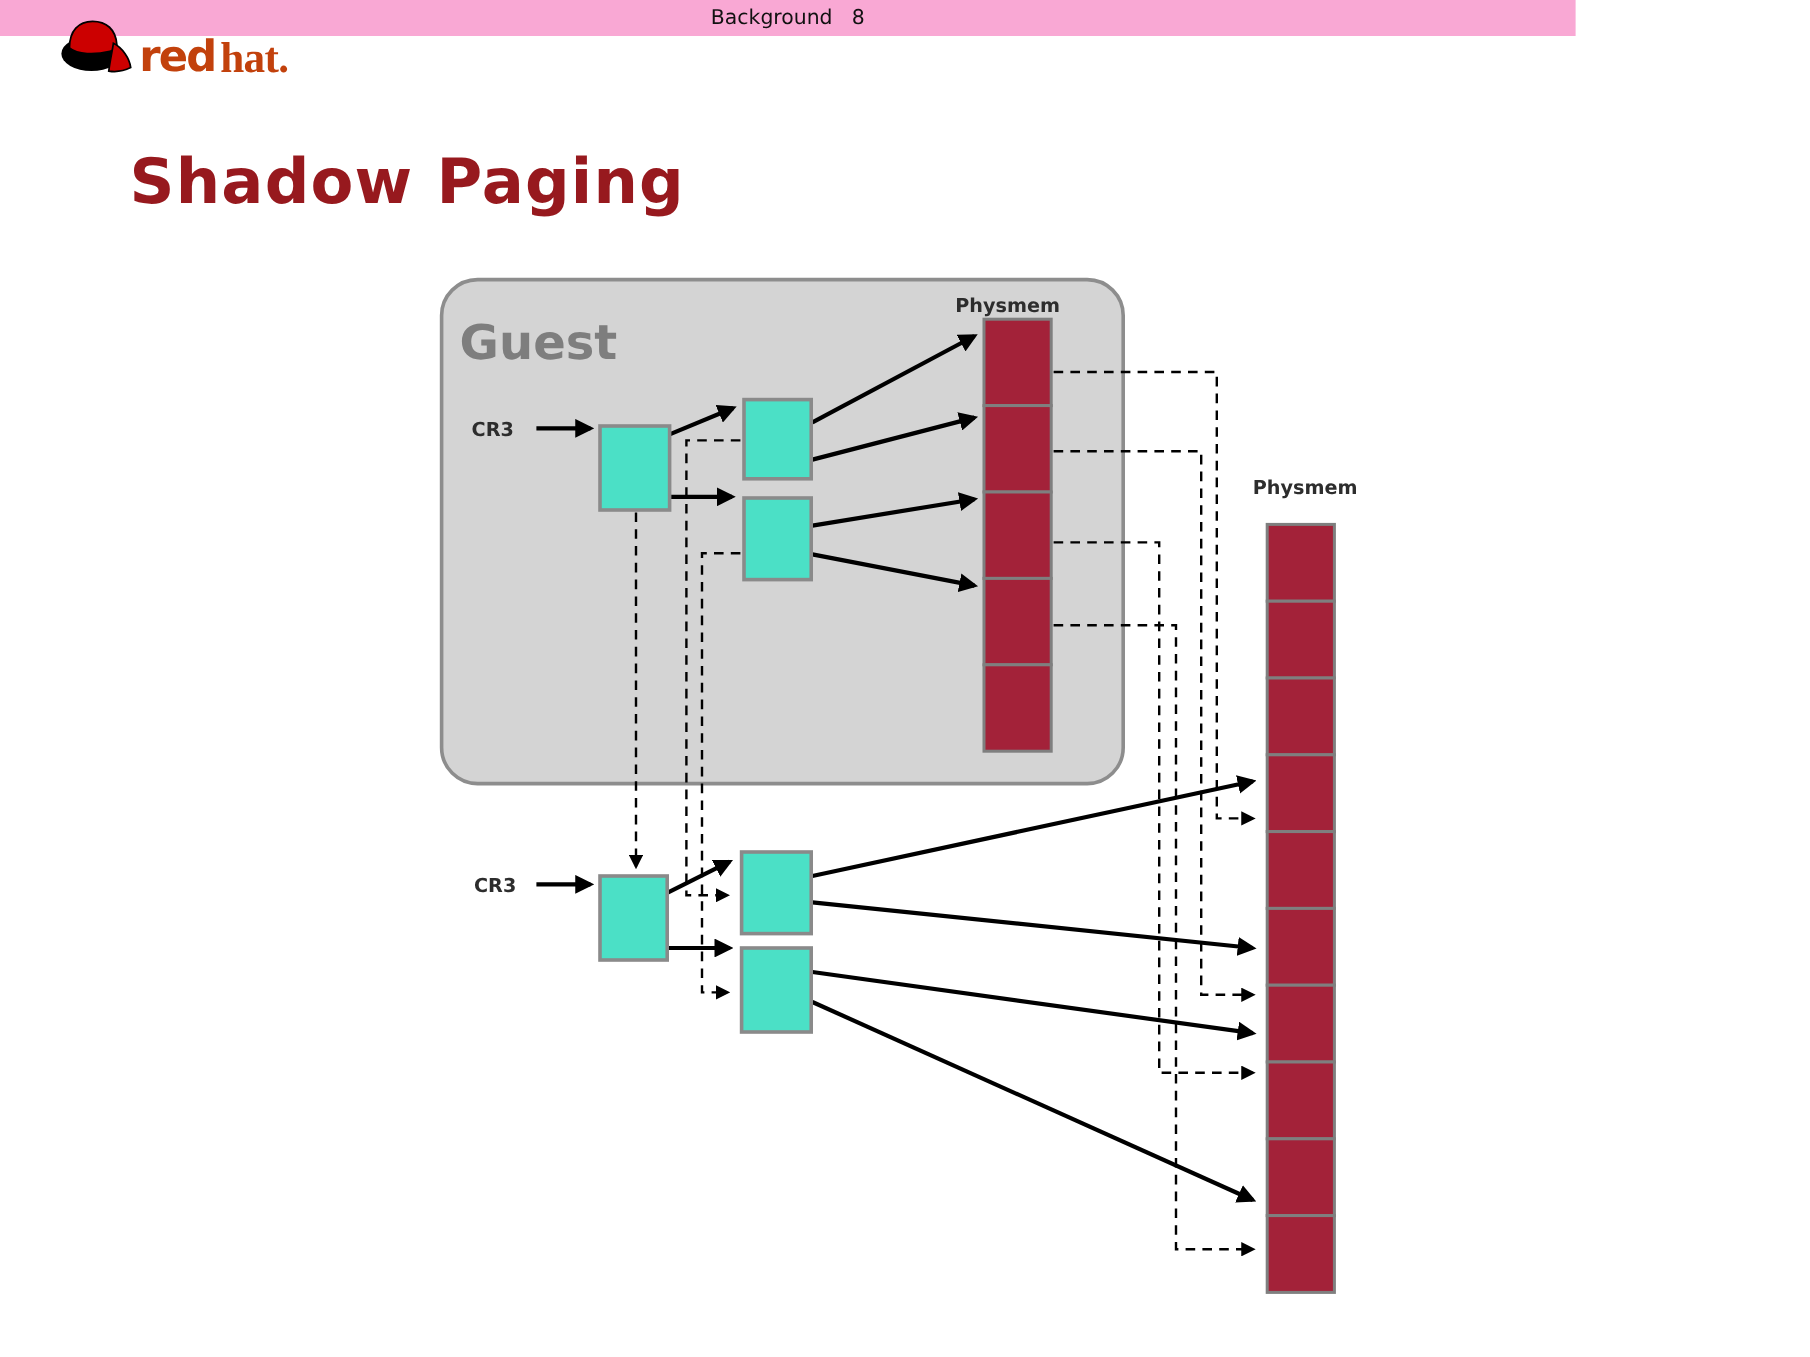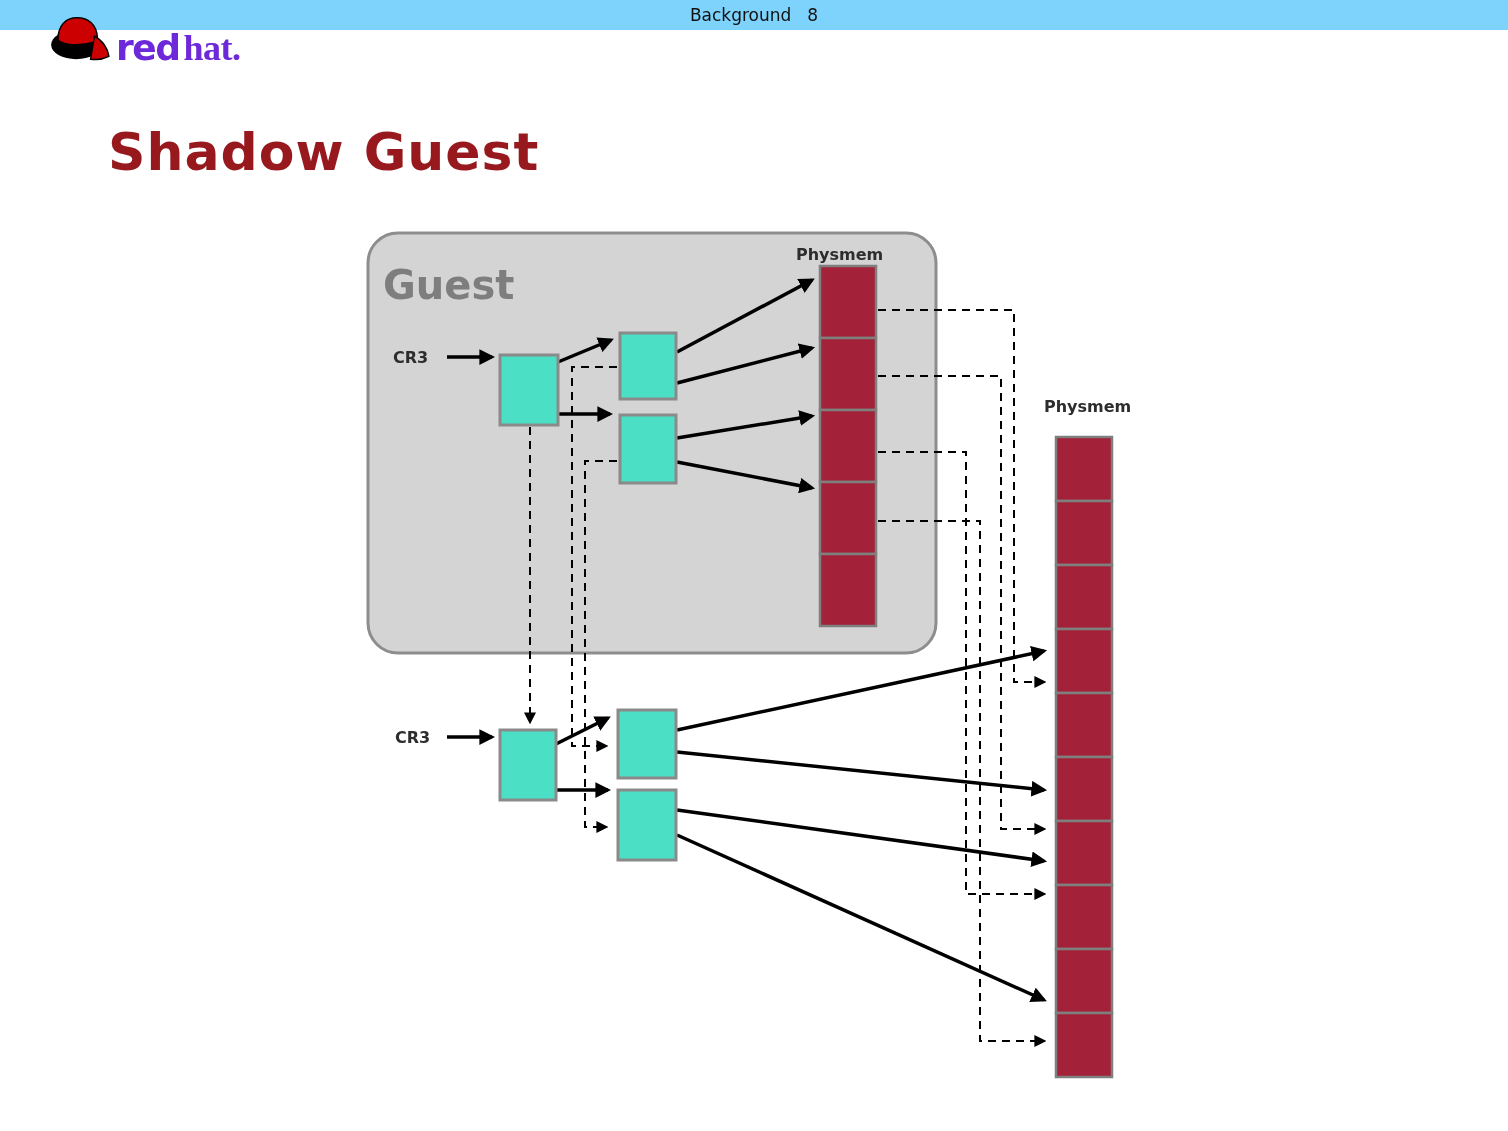--- a/index.html
+++ b/index.html
@@ -5,31 +5,31 @@
   * { margin:0; padding:0; box-sizing:border-box; }
   html,body { width:1508px; height:1131px; }
   body {
     position:relative;
     background:#ffffff;
     font-family:"DejaVu Sans","Liberation Sans",sans-serif;
     overflow:hidden;
   }
 
   .header-strip {
-    position:absolute; top:0; left:0; width:1508px; height:30px;
-    background:#7dd3fc;
+    position:absolute; top:0; left:0; width:1313px; height:30px;
+    background:#f9a8d4;
     display:flex; align-items:center; justify-content:center; gap:16px;
     font-size:17px; color:#111;
   }
 
   .logo {
     position:absolute; top:12px; left:50px;
     display:flex; align-items:flex-end; gap:4px;
   }
-  .logo-text { font-size:36px; font-weight:bold; color:#6d28d9; letter-spacing:-1.5px; line-height:1; padding-bottom:2px; }
+  .logo-text { font-size:36px; font-weight:bold; color:#c2410c; letter-spacing:-1.5px; line-height:1; padding-bottom:2px; }
 
   .slide-title {
     position:absolute; top:122px; left:108px;
     font-size:52px; font-weight:bold; letter-spacing:1px;
     color:var(--title-color,#97191e);
   }
 
   svg.diagram { position:absolute; top:0; left:0; }
 
   .guest-box { fill:var(--guest-fill,#d4d4d4); stroke:#8d8d8d; stroke-width:3; }
@@ -55,21 +55,21 @@
     <svg width="62" height="52" viewBox="0 0 64 54">
       <ellipse cx="27" cy="34" rx="26" ry="15" fill="#000"></ellipse>
       <path d="M8 29 C8 14 16 6 28 6 C40 6 48 13 49 26 C49 29 47 31 43 32 C30 35 15 35 8 29 Z" fill="#cc0000" stroke="#000" stroke-width="1.5"></path>
       <path d="M46 25 C54 29 60 38 61 46 C55 49 48 50 42 49 C43 41 45 32 46 25 Z" fill="#cc0000" stroke="#000" stroke-width="1.5"></path>
     </svg>
   </span>
   <span class="logo-text">red</span>
     <span class="logo-text" style="letter-spacing:-0.5px;font-family:Liberation Serif, serif;">hat.</span>
 </div>
 
-<h1 class="slide-title">Shadow Guest</h1>
+<h1 class="slide-title">Shadow Paging</h1>
 
 <svg class="diagram" width="1508" height="1131" viewBox="0 0 1508 1131">
   <defs>
     <marker id="ah" viewBox="0 0 10 10" refX="8" refY="5" markerWidth="4.5" markerHeight="4.5" orient="auto-start-reverse">
       <path d="M0 0 L10 5 L0 10 z" fill="#000"></path>
     </marker>
     <marker id="ahs" viewBox="0 0 10 10" refX="8" refY="5" markerWidth="6" markerHeight="6" orient="auto-start-reverse">
       <path d="M0 0 L10 5 L0 10 z" fill="#000"></path>
     </marker>
   </defs>

